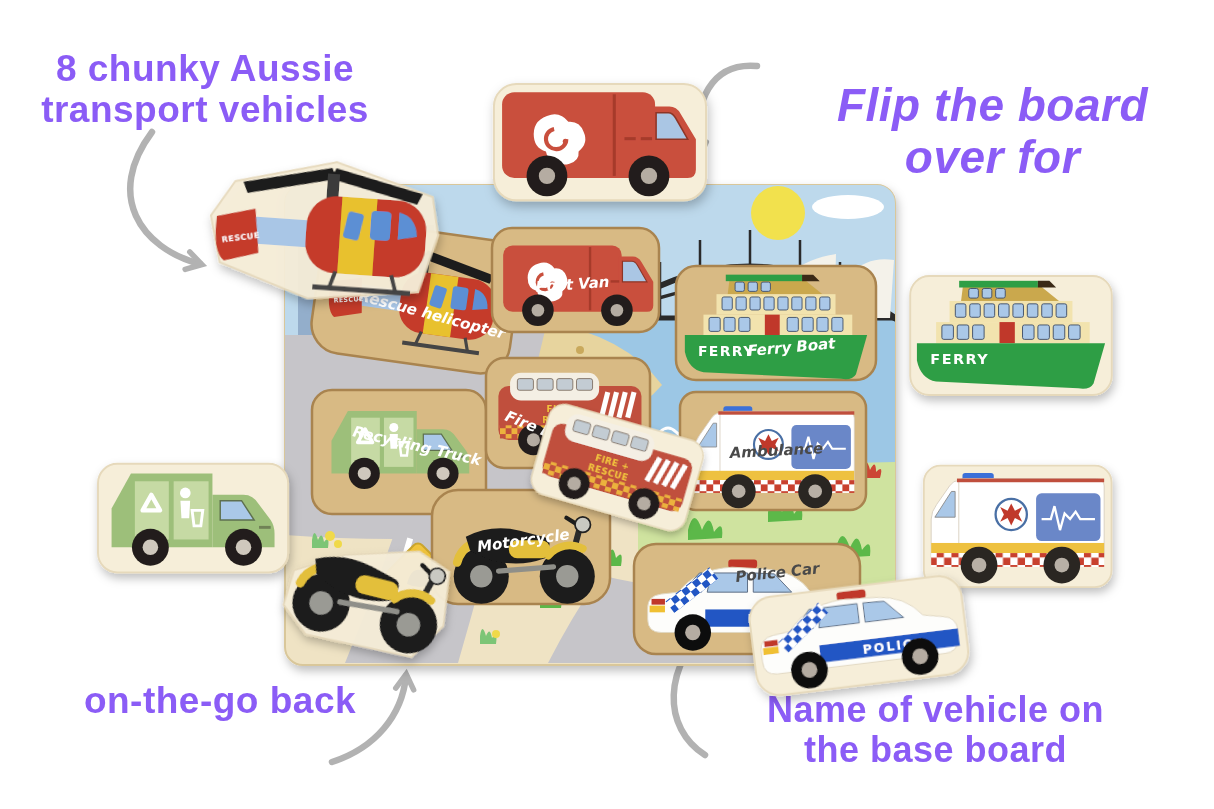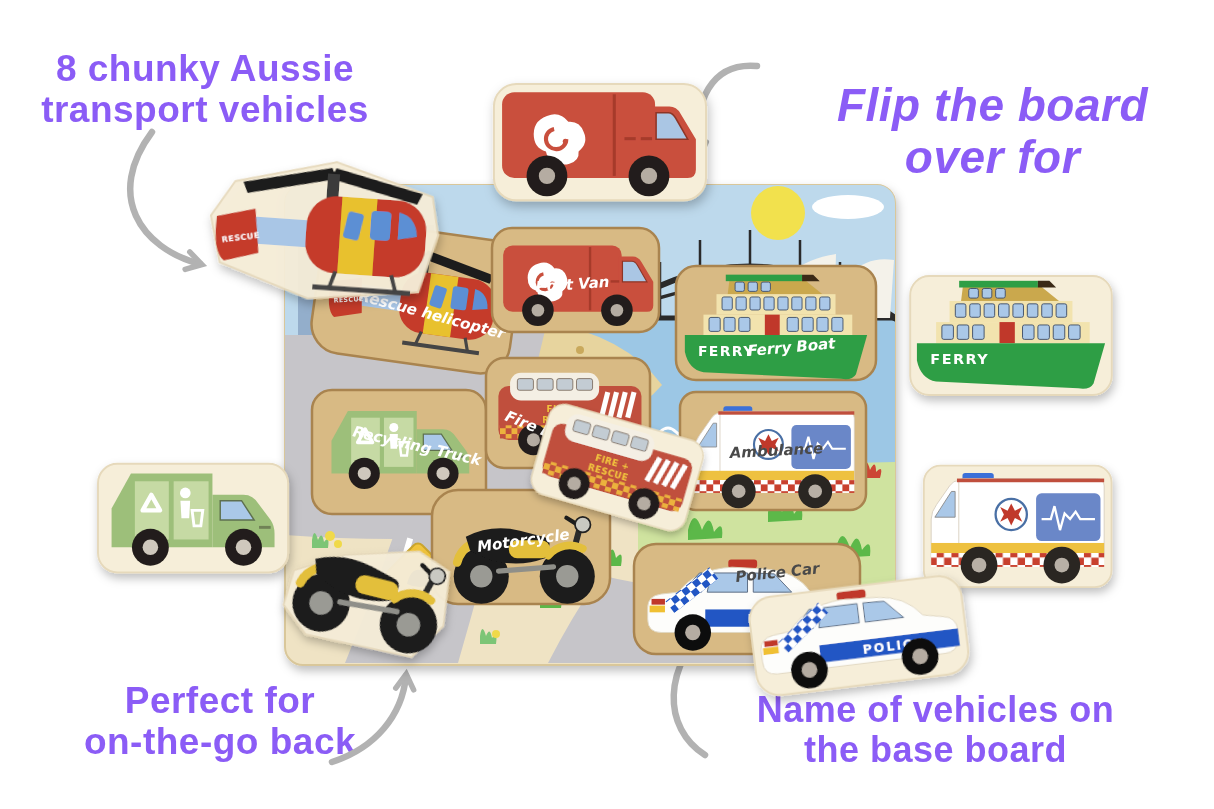--- a/index.html
+++ b/index.html
@@ -27,25 +27,24 @@
 <div id="stage">
 
   <div class="note" id="note-chunky">
     <span>8 chunky Aussie</span>
     <span>transport vehicles</span>
   </div>
   <div class="note" id="note-flip">
     <span>Flip the board over for</span>
   </div>
   <div class="note" id="note-portable">
-    <span>Perfect for</span>
     <span>on-the-go back</span>
   </div>
   <div class="note" id="note-names">
-    <span>Name of vehicles on</span>
+    <span>Name of vehicle on</span>
     <span>the base board</span>
   </div>
 
   <svg width="1214" height="809" viewBox="0 0 1214 809">
     <defs>
       <marker id="ah" markerUnits="userSpaceOnUse" markerWidth="30" markerHeight="30" refX="17" refY="13" orient="auto">
         <path d="M4,4 L19,13 L4,22" fill="none" stroke="#b2b2b2" stroke-width="5.5" stroke-linecap="round"></path>
       </marker>
 
       <filter id="pshadow" x="-25%" y="-25%" width="150%" height="160%">

